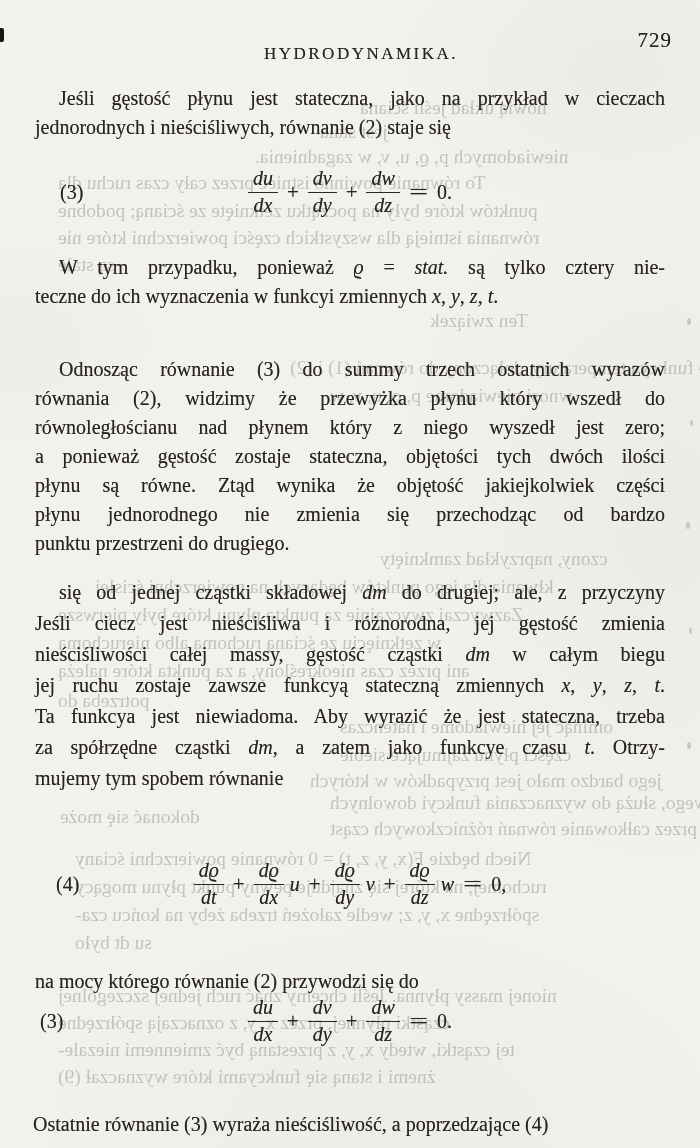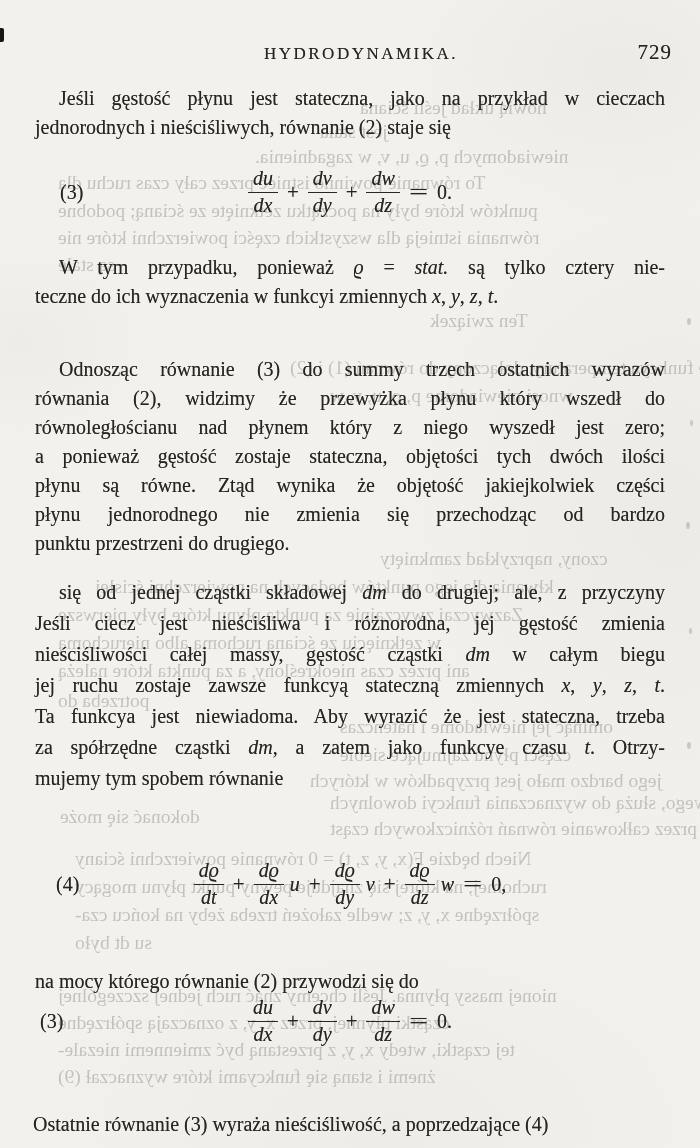--- a/index.html
+++ b/index.html
@@ -14,21 +14,21 @@
     font-family:"Liberation Serif","DejaVu Serif",serif;
     color:#272421;
   }
   
   .running-title{
     position:absolute;top:44px;left:361px;transform:translateX(-50%);
     font-size:17px;letter-spacing:2.5px;white-space:nowrap;
     text-shadow:0 0 0.6px rgba(38,34,30,0.55);
   }
   .page-number{
-    position:absolute;top:40px;right:28px;font-size:21px;letter-spacing:1px;
+    position:absolute;top:28px;right:28px;font-size:21px;letter-spacing:1px;
     text-shadow:0 0 0.6px rgba(38,34,30,0.55);
   }
   
   .para{
     position:absolute;left:35px;width:630px;font-size:20px;
     text-shadow:0 0 0.6px rgba(38,34,30,0.5);
   }
   .lh29{line-height:29px;}
   .lh30{line-height:30px;margin-top:24px;}
   .lh31{line-height:31px;}

